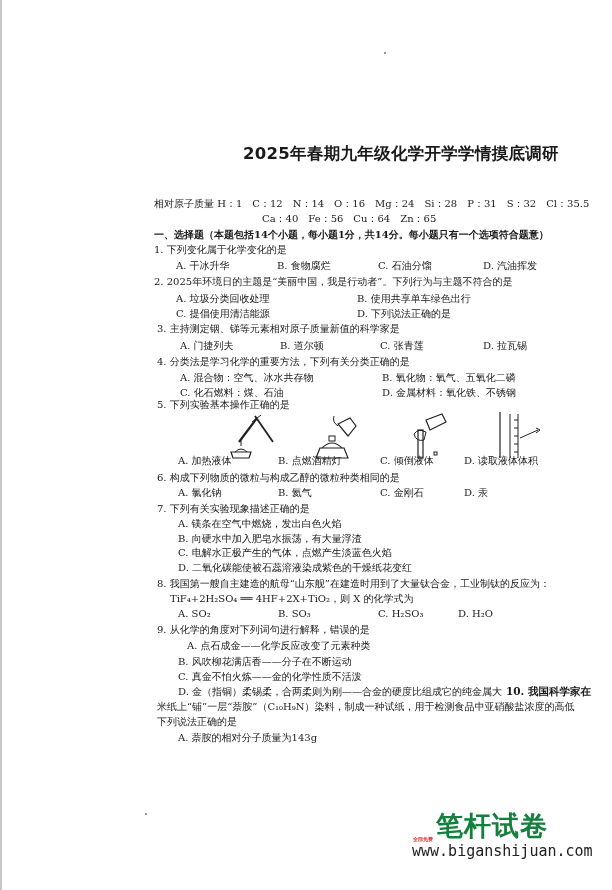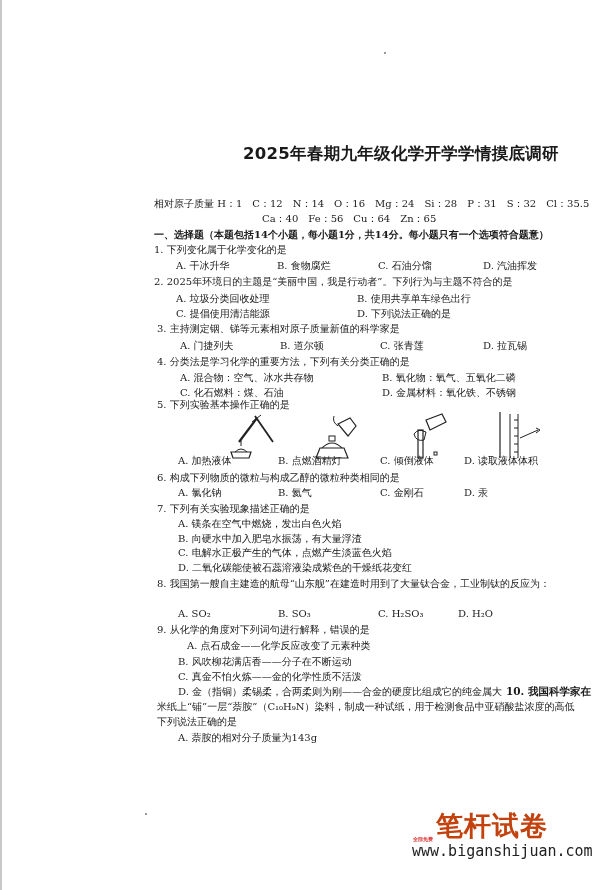--- a/index.html
+++ b/index.html
@@ -6,21 +6,21 @@
   body { width:612px; height:890px; background:#ffffff; position:relative; overflow:hidden;
          font-family:"DejaVu Serif","Liberation Serif",serif; color:#1a1a1a; }
   .leftbar { position:absolute; left:0; top:0; width:2px; height:890px; background:#c8c8c8; }
   .page { position:absolute; left:0; top:0; width:612px; height:772px; }
   .title { position:absolute; left:243px; top:143px; font-size:16.5px; font-weight:bold; letter-spacing:0.3px;
            font-family:"DejaVu Sans","Liberation Sans",sans-serif; white-space:nowrap; }
   .line { position:absolute; white-space:nowrap; font-size:10px; line-height:13px; }
   .b { font-weight:bold; }
   .opt { position:absolute; white-space:nowrap; font-size:10px; line-height:13px; }
   .fig { position:absolute; }
-  .brand { position:absolute; left:436px; top:808px; font-size:27px; font-weight:bold; color:#c2410c;
+  .brand { position:absolute; left:436px; top:808px; font-size:27px; font-weight:bold; color:#15803d;
            font-family:"DejaVu Sans","Liberation Sans",sans-serif; letter-spacing:1px; }
   .brand-url { position:absolute; left:412px; top:842px; font-size:15px; color:#222;
                font-family:"DejaVu Sans Mono","Liberation Mono",monospace; }
   .brand-tag { position:absolute; left:413px; top:836px; font-size:5px; color:#d33; font-weight:bold;
                font-family:"DejaVu Sans",sans-serif; }
   .dot { position:absolute; width:2px; height:2px; background:#999; }
 </style>
 </head>
 <body>
 
@@ -109,20 +109,21 @@
   <div class="opt" style="left:380px;top:486px;">C. 金刚石</div>
   <div class="opt" style="left:464px;top:486px;">D. 汞</div>
 
   <div class="line" style="left:157px;top:502px;">7. 下列有关实验现象描述正确的是</div>
   <div class="opt" style="left:178px;top:517px;">A. 镁条在空气中燃烧，发出白色火焰</div>
   <div class="opt" style="left:178px;top:532px;">B. 向硬水中加入肥皂水振荡，有大量浮渣</div>
   <div class="opt" style="left:178px;top:546px;">C. 电解水正极产生的气体，点燃产生淡蓝色火焰</div>
   <div class="opt" style="left:178px;top:561px;">D. 二氧化碳能使被石蕊溶液染成紫色的干燥纸花变红</div>
 
   <div class="line" style="left:157px;top:577px;">8. 我国第一艘自主建造的航母“山东舰”在建造时用到了大量钛合金，工业制钛的反应为：</div>
+  <div class="line" style="left:170px;top:592px;">TiF₄+2H₂SO₄ ══ 4HF+2X+TiO₂，则 X 的化学式为</div>
   <div class="opt" style="left:178px;top:607px;">A. SO₂</div>
   <div class="opt" style="left:278px;top:607px;">B. SO₃</div>
   <div class="opt" style="left:378px;top:607px;">C. H₂SO₃</div>
   <div class="opt" style="left:458px;top:607px;">D. H₂O</div>
 
   <div class="line" style="left:157px;top:623px;">9. 从化学的角度对下列词句进行解释，错误的是</div>
   <div class="opt" style="left:187px;top:639px;">A. 点石成金——化学反应改变了元素种类</div>
   <div class="opt" style="left:178px;top:655px;">B. 风吹柳花满店香——分子在不断运动</div>
   <div class="opt" style="left:178px;top:685px;">D. 金（指铜）柔锡柔，合两柔则为刚——合金的硬度比组成它的纯金属大</div>
   <div class="opt" style="left:178px;top:670px;">C. 真金不怕火炼——金的化学性质不活泼</div>

